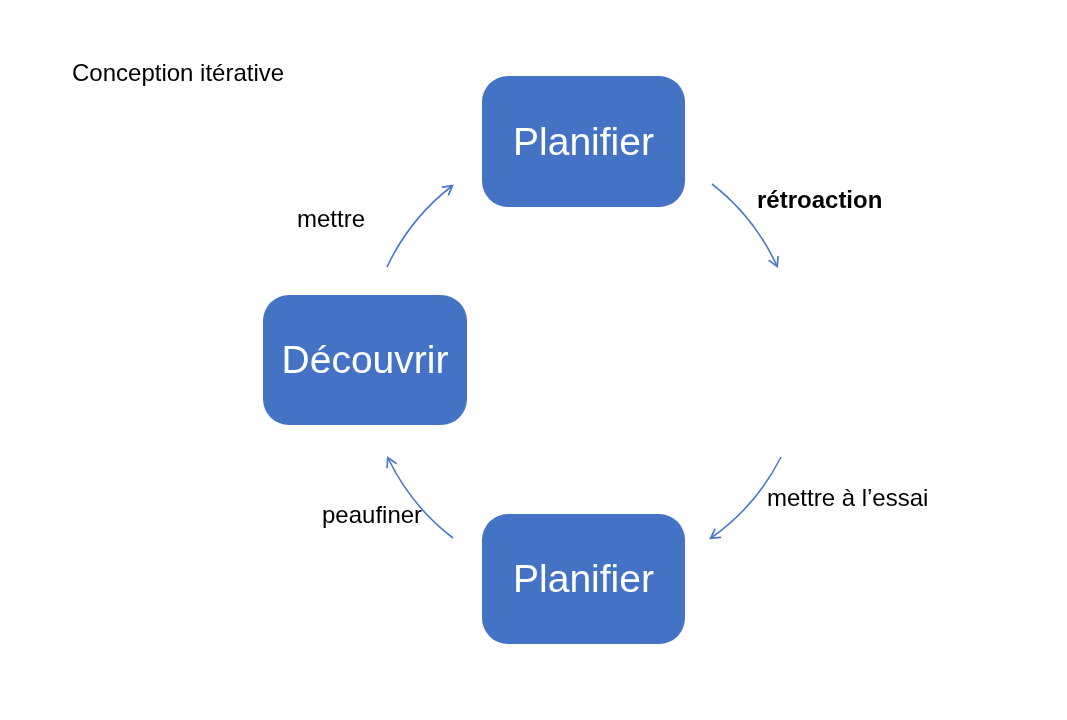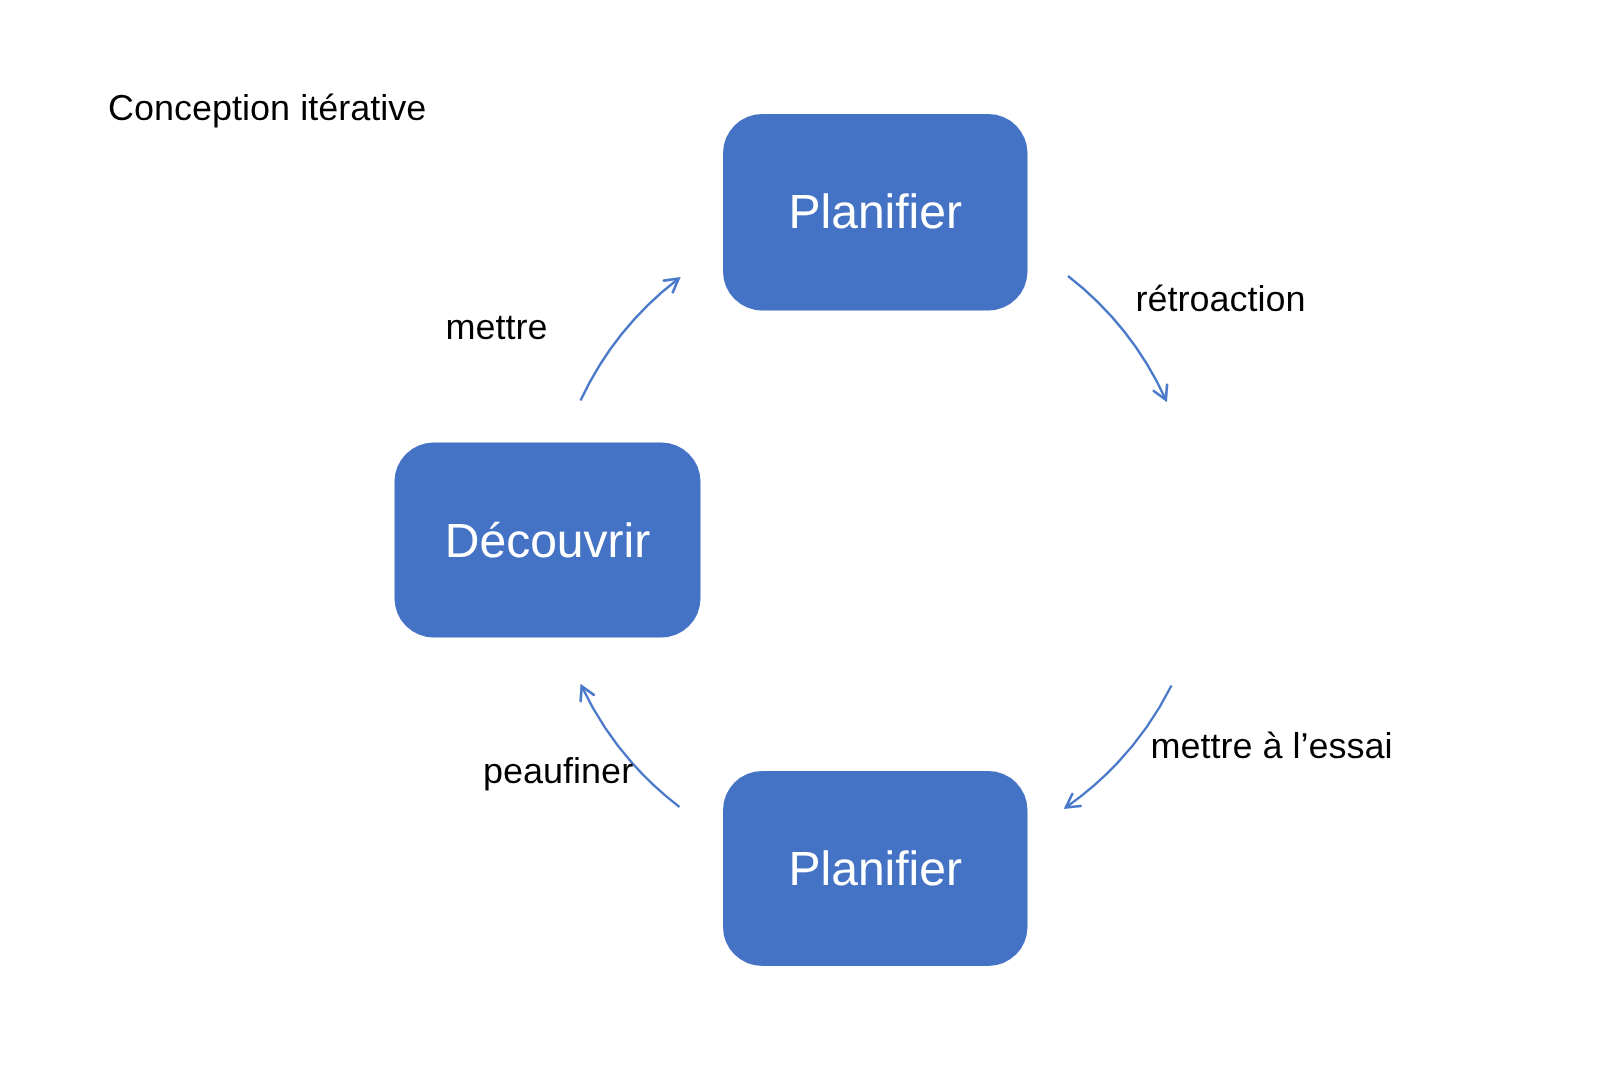--- a/index.html
+++ b/index.html
@@ -29,36 +29,36 @@
     white-space: nowrap;
   }
   .node {
     position: absolute;
     display: flex;
     align-items: center;
     justify-content: center;
     background: var(--node-fill);
     color: var(--node-text);
     border-radius: 26px;
-    font-size: 32px;
+    font-size: 39px;
     font-weight: 300;
     white-space: nowrap;
   }
   .node-planifier  { left: 482px; top: 76px;  width: 203px; height: 131px; }
   .node-construire { left: 701px; top: 295px; width: 204px; height: 130px; }
   .node-terminer   { left: 482px; top: 514px; width: 203px; height: 130px; }
   .node-decouvrir  { left: 263px; top: 295px; width: 204px; height: 130px; }
   .edge-label, .annotation {
     position: absolute;
     font-size: 24px;
     line-height: 1.2;
     color: var(--label-text);
     white-space: nowrap;
   }
-  .label-retroaction { left: 757px; top: 186px; }
+  .label-retroaction { left: 757px; top: 186px; font-weight: bold; }
   .label-essai       { left: 767px; top: 484px; text-align: right; }
   .label-peaufiner   { left: 322px; top: 501px; }
   .label-valider     { left: 297px; top: 205px; }
   .label-recherche   { left: 108px; top: 345px; }
   .arrows {
     position: absolute;
     left: 0; top: 0;
     width: 1067px;
     height: 720px;
   }

